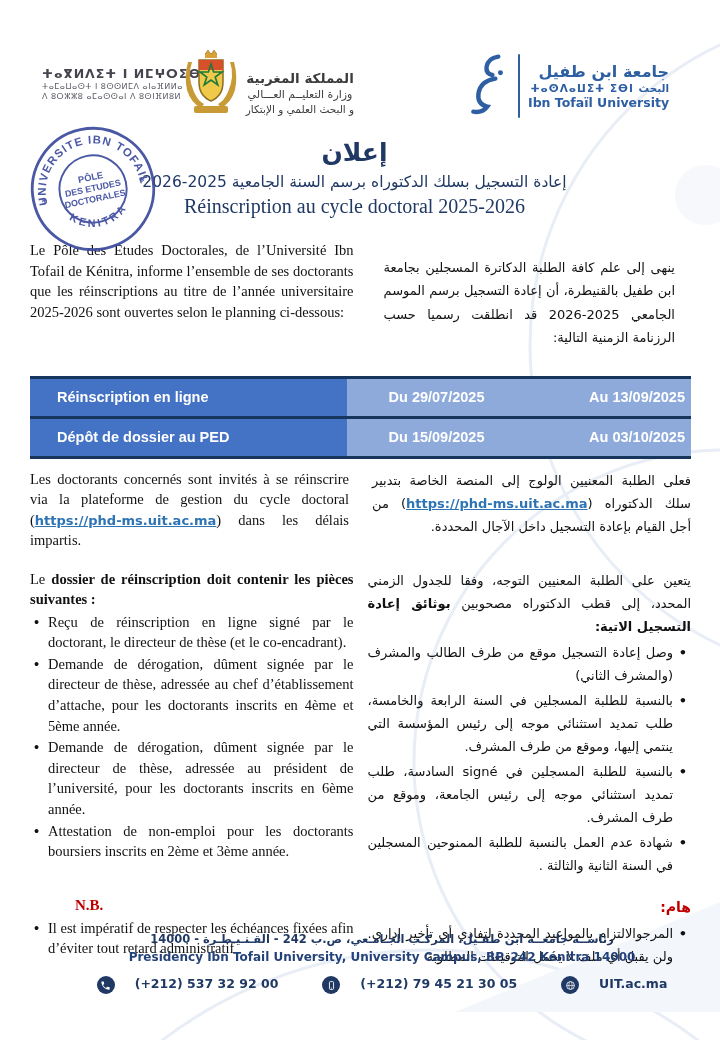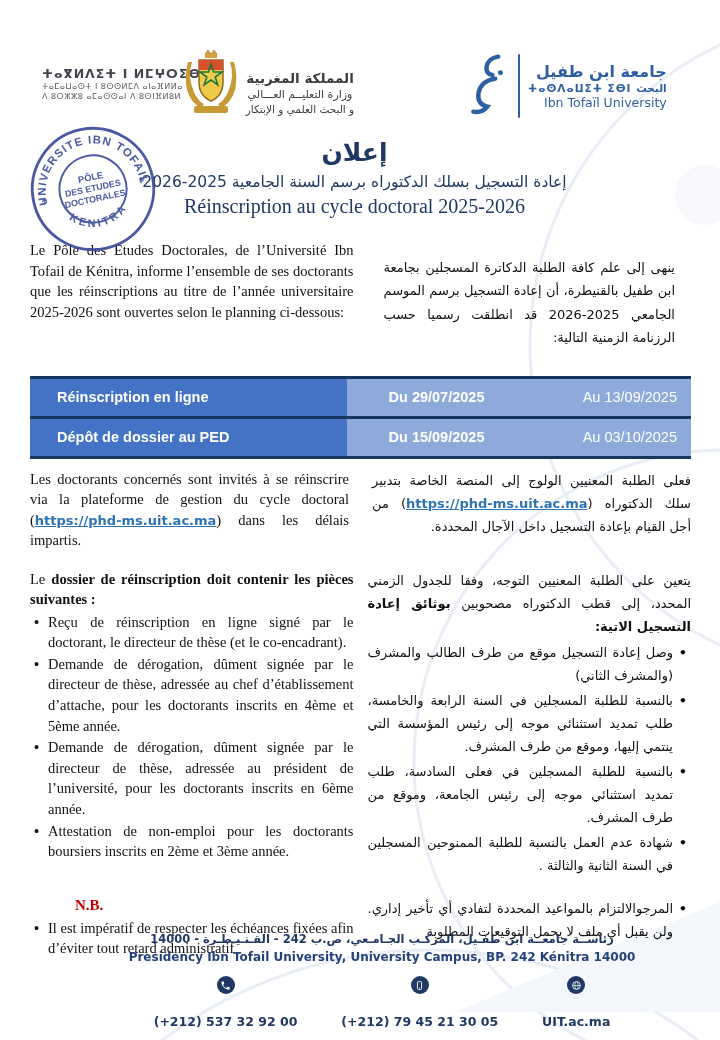--- a/index.html
+++ b/index.html
@@ -19,21 +19,21 @@
   .ministry{position:absolute;left:244px;top:70px;width:112px;text-align:center;
     font-family:"DejaVu Sans",sans-serif;color:#3c3c3c;direction:rtl;}
   .min-1{font-size:13.5px;font-weight:bold;}
   .min-2{font-size:11px;margin-top:2px;}
   .min-3{font-size:10.5px;margin-top:2px;}
   .uni-logo{position:absolute;left:466px;top:50px;display:flex;align-items:center;gap:8px;color:#2E5FA3;}
   .uni-divider{width:2px;height:64px;background:#2E5FA3;border-radius:1px;}
   .uni-text{font-family:"DejaVu Sans",sans-serif;text-align:right;direction:rtl;}
   .uni-ar{font-size:16px;font-weight:bold;letter-spacing:1px;}
   .uni-tif{font-size:10.5px;font-weight:bold;letter-spacing:1px;margin-top:1px;direction:ltr;}
-  .uni-en{font-size:12.5px;font-weight:normal;margin-top:1px;direction:ltr;}
+  .uni-en{font-size:12.5px;font-weight:bold;margin-top:1px;direction:ltr;}
   
   .stamp{position:absolute;left:28px;top:124px;width:130px;height:130px;z-index:3;
     transform:rotate(-12deg);opacity:.92;}
   
   .title-wrap{position:absolute;left:0;right:11px;top:138px;text-align:center;z-index:2;color:#1F3864;}
   .title-main{font-family:"DejaVu Sans",sans-serif;font-size:25px;font-weight:bold;direction:rtl;}
   .title-ar{font-family:"DejaVu Sans",sans-serif;font-size:15.5px;margin-top:6px;direction:rtl;}
   .title-fr{font-family:"Liberation Serif",serif;font-size:20px;margin-top:4px;}
   
   main{position:absolute;left:30px;right:29px;top:240px;z-index:2;}
@@ -54,29 +54,29 @@
   .nb-label{font-size:15px;}
   .ham-label{font-size:14px;}
   
   .sched{margin:10px 0 10px 0;border-top:3px solid #17365D;border-bottom:3px solid #17365D;}
   .t-row{display:grid;grid-template-columns:48% 27% 25%;height:37px;}
   .t-row:first-child{border-bottom:3px solid #17365D;}
   .t-label{background:#4472C4;color:#fff;display:flex;align-items:center;padding-left:27px;
     font-family:"Liberation Sans",sans-serif;font-weight:bold;font-size:14.5px;}
   .t-from{background:#8EAADB;color:#fff;display:flex;align-items:center;justify-content:center;
     font-family:"Liberation Sans",sans-serif;font-weight:bold;font-size:14.5px;}
-  .t-to{background:#8EAADB;color:#fff;display:flex;align-items:center;justify-content:flex-end;padding-right:14px;
-    font-family:"Liberation Sans",sans-serif;font-weight:normal;font-size:14.5px;}
+  .t-to{background:#8EAADB;color:#fff;display:flex;align-items:center;justify-content:flex-end;padding-right:6px;
+    font-family:"Liberation Sans",sans-serif;font-weight:bold;font-size:14.5px;}
   
   footer{position:absolute;left:0;right:0;top:932px;text-align:center;z-index:2;color:#1F3864;
     font-family:"DejaVu Sans",sans-serif;margin-left:44px;}
   .addr-ar{font-size:11.5px;font-weight:bold;direction:rtl;}
   .addr-en{font-size:12px;font-weight:bold;margin-top:4px;color:#24427a;}
   .contacts{margin-top:12px;display:flex;justify-content:center;gap:44px;align-items:center;}
-  .contact{display:flex;align-items:center;gap:20px;font-size:12.5px;font-weight:bold;flex-direction:column;}
+  .contact{display:flex;align-items:flex-start;gap:20px;font-size:12.5px;font-weight:bold;}
   .cicon{width:18px;height:18px;border-radius:50%;background:#1F3864;display:flex;align-items:center;justify-content:center;}
 </style>
 </head>
 <body>
 
 <svg class="watermark" width="720" height="1040" viewBox="0 0 720 1040">
   <circle cx="705" cy="195" r="30" fill="#f6f8fc"></circle>
   <circle cx="862" cy="345" r="332" fill="none" stroke="#e8edf6" stroke-width="3"></circle>
   <circle cx="726" cy="762" r="312" fill="none" stroke="#e8edf6" stroke-width="3"></circle>
   <circle cx="430" cy="1392" r="442" fill="none" stroke="#e8edf6" stroke-width="3"></circle>
@@ -186,34 +186,35 @@
         <li>Demande de dérogation, dûment signée par le directeur de thèse, adressée au chef d’établissement d’attache, pour les doctorants inscrits en 4ème et 5ème année.</li>
         <li>Demande de dérogation, dûment signée par le directeur de thèse, adressée au président de l’université, pour les doctorants inscrits en 6ème année.</li>
         <li>Attestation de non-emploi pour les doctorants boursiers inscrits en 2ème et 3ème année.</li>
       </ul>
     </div>
     <div class="ar">
       <p style="margin:0"><span>يتعين على الطلبة المعنيين التوجه، وفقا للجدول الزمني المحدد، إلى قطب الدكتوراه مصحوبين </span><b>بوثائق إعادة التسجيل الاتية:</b></p>
       <ul class="blist">
         <li>وصل إعادة التسجيل موقع من طرف الطالب والمشرف (والمشرف الثاني)</li>
         <li>بالنسبة للطلبة المسجلين في السنة الرابعة والخامسة، طلب تمديد استثنائي موجه إلى رئيس المؤسسة التي ينتمي إليها،  وموقع من طرف المشرف.</li>
-        <li>بالنسبة للطلبة المسجلين في فعلى السادسة، طلب تمديد استثنائي موجه إلى رئيس الجامعة، وموقع من طرف المشرف.</li>
+        <li>بالنسبة للطلبة المسجلين في signé السادسة، طلب تمديد استثنائي موجه إلى رئيس الجامعة، وموقع من طرف المشرف.</li>
         <li>شهادة عدم العمل بالنسبة للطلبة الممنوحين المسجلين في السنة الثانية والثالثة .</li>
       </ul>
     </div>
   </div>
 
   <div class="row nb-row">
     <div class="fr">
       <div class="red nb-label">N.B.</div>
       <ul class="blist">
         <li>Il est impératif de respecter les échéances fixées afin d’éviter tout retard administratif</li>
       </ul>
     </div>
     <div class="ar">
+      <div class="red ham-label">هام:</div>
       <ul class="blist">
         <li>المرجوالالتزام بالمواعيد المحددة لتفادي أي تأخير إداري. ولن يقبل أي ملف لا يحمل التوقيعات المطلوبة</li>
       </ul>
     </div>
   </div>
 
 </main>
 
 <footer>
   <div class="addr-ar">رئاســة جامعــة ابن طفـيل، المركـب الجـامـعي، ص.ب 242 - القـنـيـطـرة - 14000</div>

